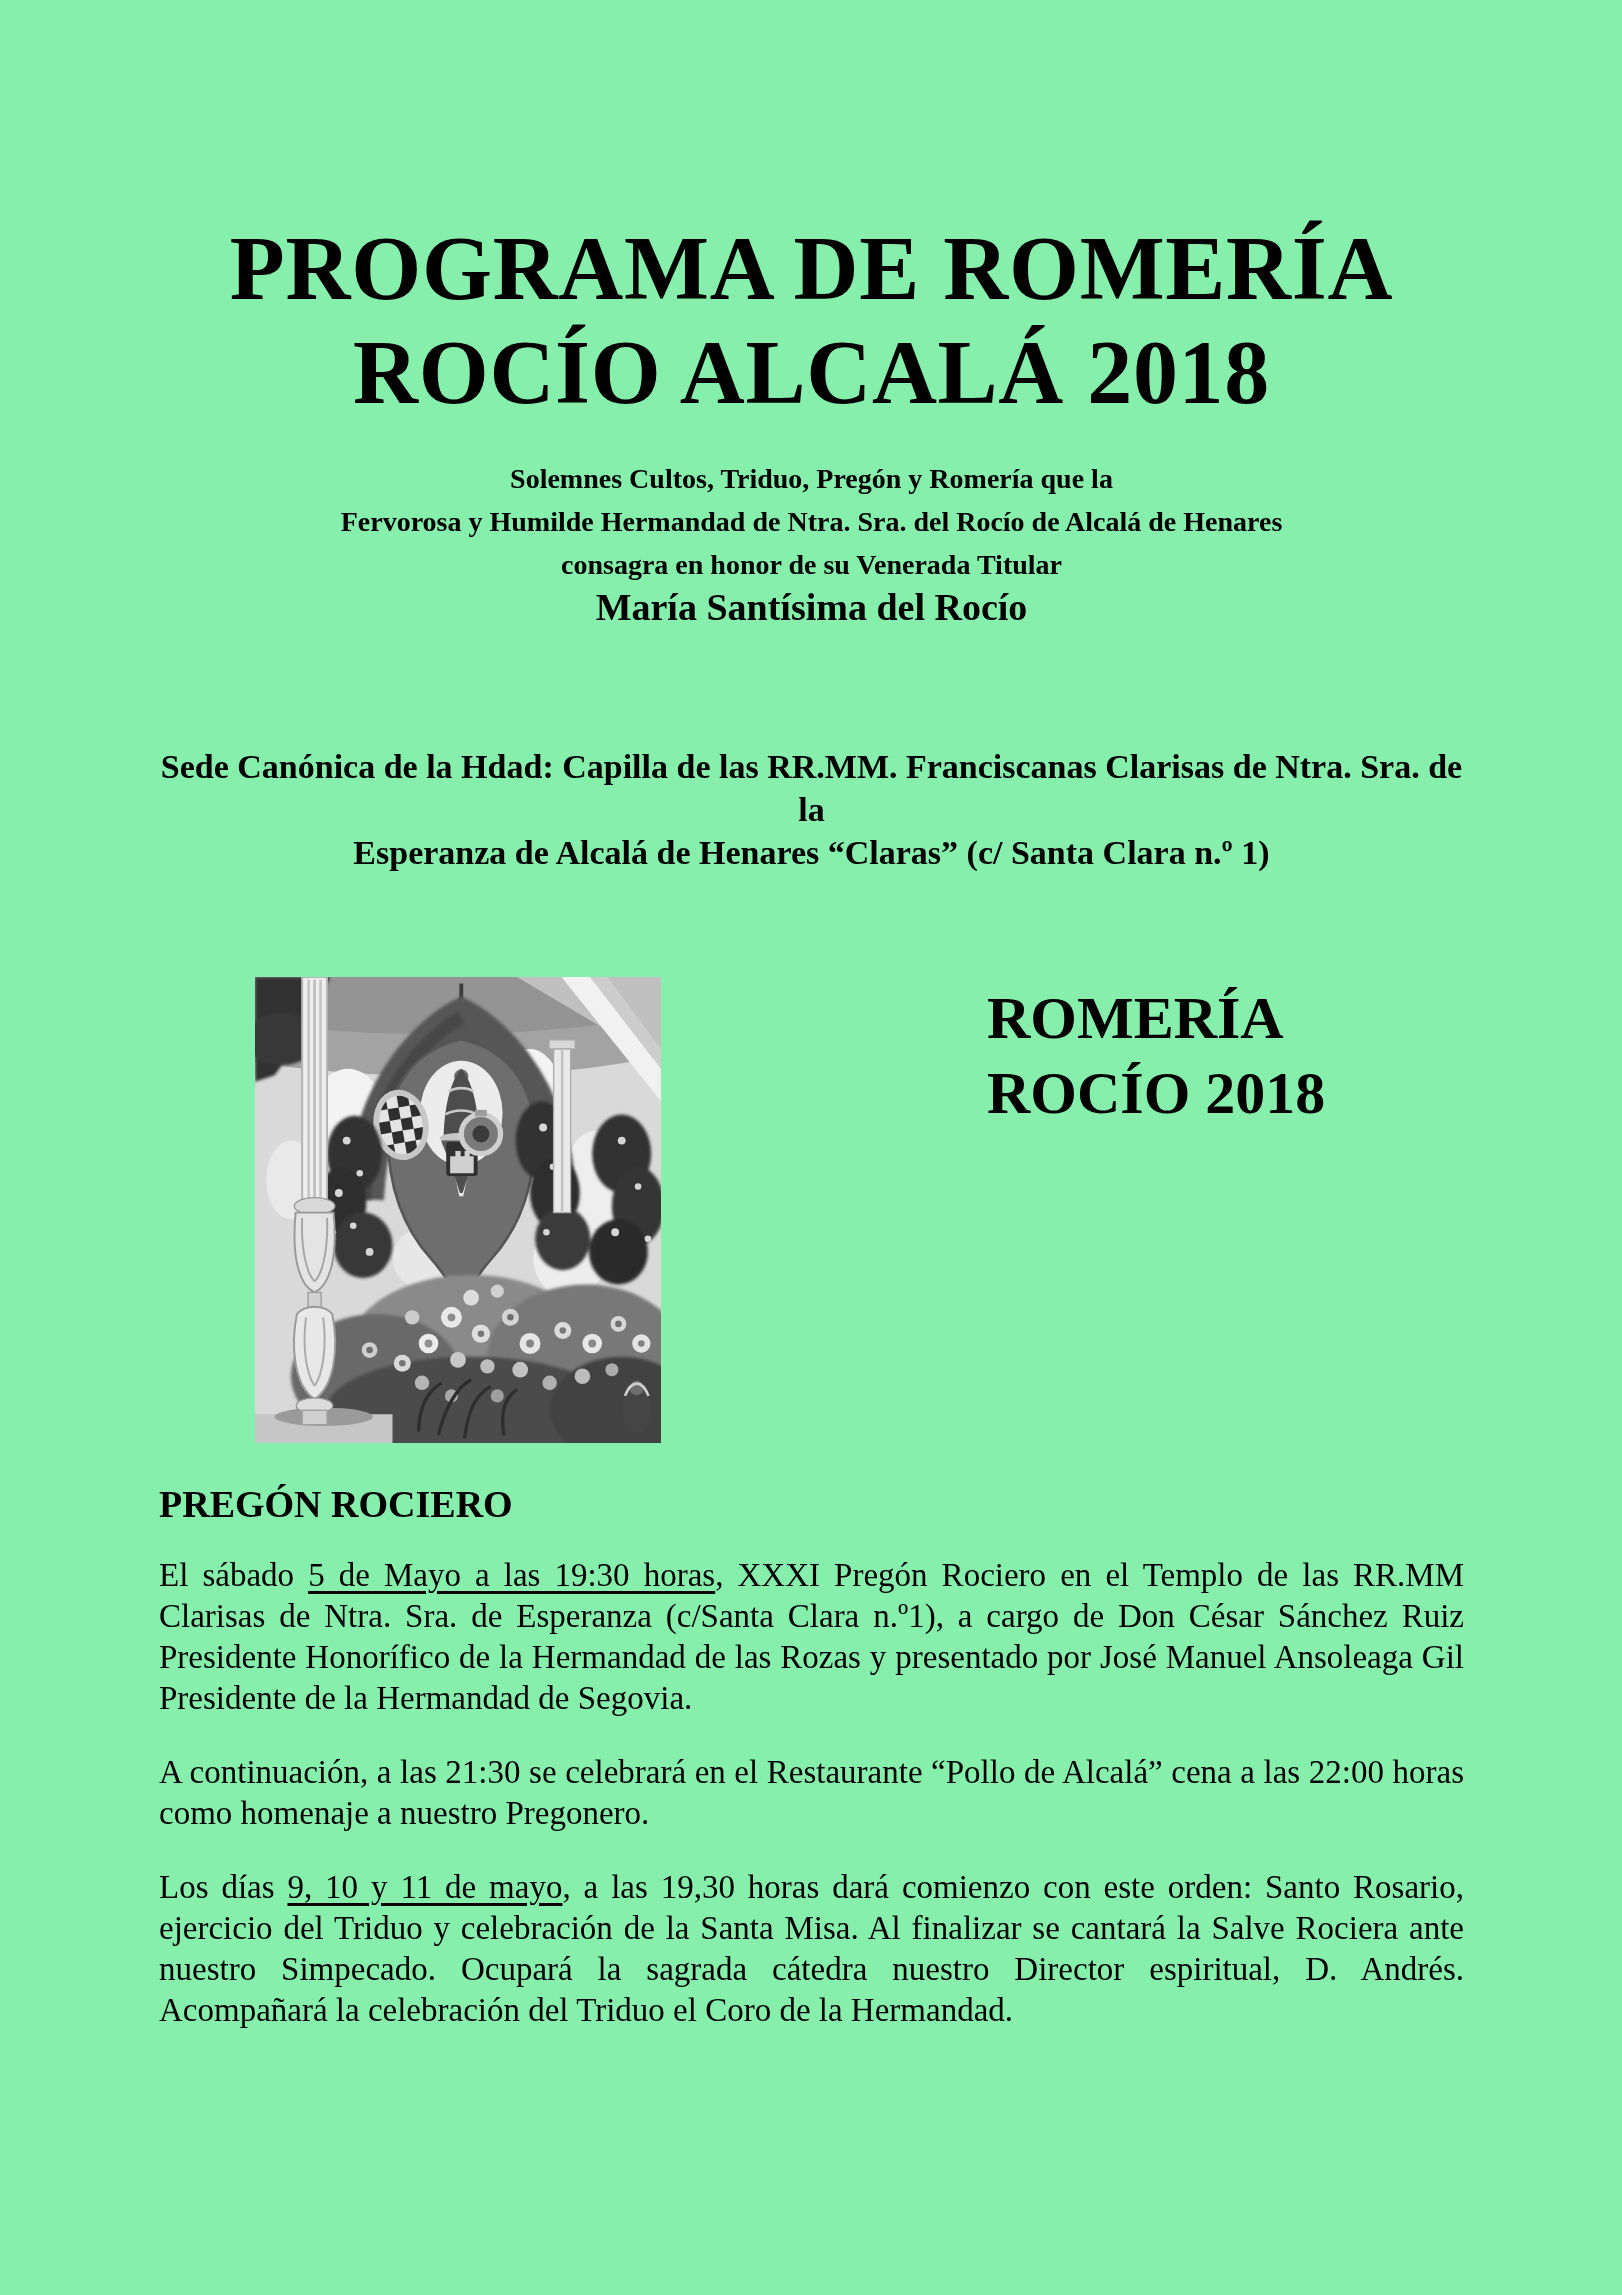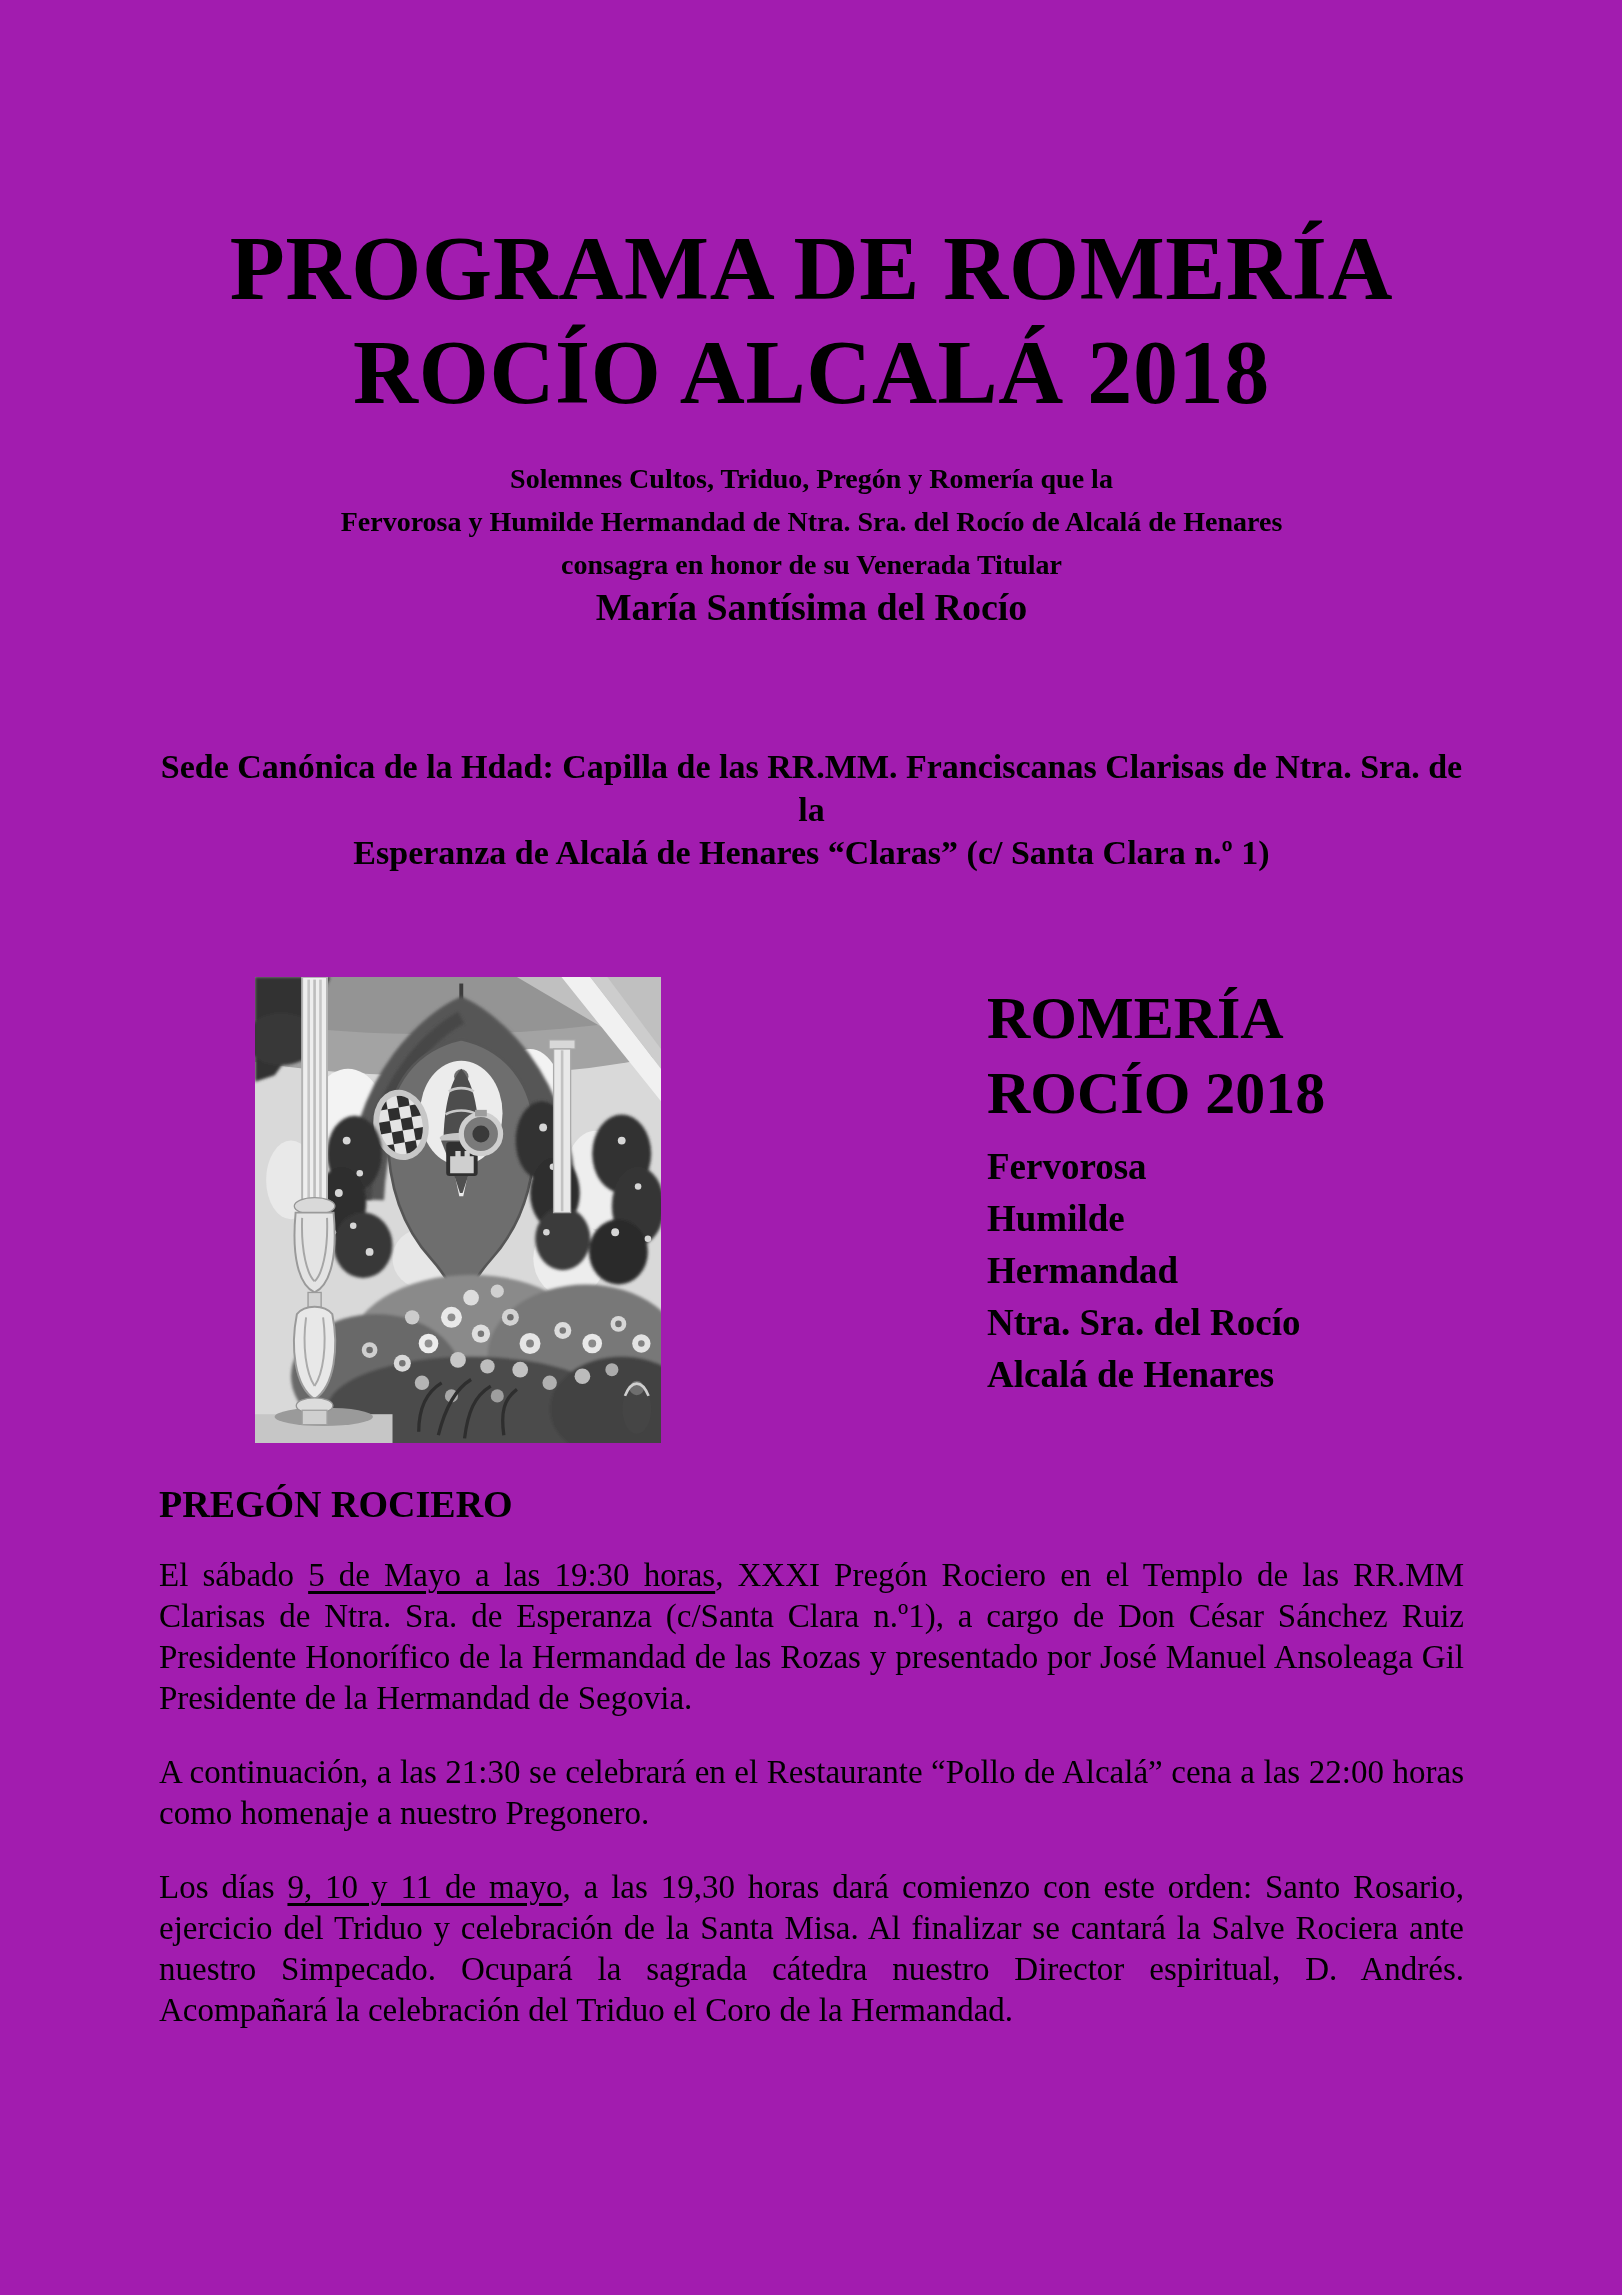--- a/index.html
+++ b/index.html
@@ -1,20 +1,20 @@
 <!DOCTYPE html>
 <html style="font-size:10.5px"><head>
 <meta charset="utf-8">
 <style>
   html, body { margin: 0; padding: 0; background: #ffffff; }
   .page {
     position: relative;
     width: 1623px;
     height: 2295px;
-    background: #a21caf;
+    background: #86efac;
     color: #000000;
     font-family: "Liberation Serif", serif;
     box-sizing: border-box;
     padding: 217px 159px 0 159px;
     overflow: hidden;
   }
   .title {
     text-align: center;
     font-weight: bold;
     font-size: 90px;
@@ -296,27 +296,20 @@
         <ellipse cx="91" cy="655" rx="28" ry="12" fill="#dcdcdc" stroke="#949494" stroke-width="2"></ellipse>
         <rect x="72" y="662" width="38" height="22" fill="#cfcfcf" stroke="#a0a0a0" stroke-width="2"></rect>
       </svg>
     </div>
 
     <div class="side">
       <div class="side-heading">
         <div>ROMERÍA</div>
         <div>ROCÍO 2018</div>
       </div>
-      <div class="side-list">
-        <div>Fervorosa</div>
-        <div>Humilde</div>
-        <div>Hermandad</div>
-        <div>Ntra. Sra. del Rocío</div>
-        <div>Alcalá de Henares</div>
-      </div>
     </div>
   </div>
 
   <div class="sec-heading">PREGÓN ROCIERO</div>
 
   <p class="para"><span>El sábado </span><span class="u">5 de Mayo a las 19:30 horas</span><span>, XXXI Pregón Rociero en el Templo de las RR.MM Clarisas de Ntra. Sra. de Esperanza (c/Santa Clara n.º1), a cargo de Don César Sánchez Ruiz Presidente Honorífico de la Hermandad de las Rozas y presentado por José Manuel Ansoleaga Gil Presidente de la Hermandad de Segovia.</span></p>
 
   <p class="para"><span>A continuación, a las 21:30 se celebrará en el Restaurante “Pollo de Alcalá” cena a las 22:00 horas como homenaje a nuestro Pregonero.</span></p>
 
 

